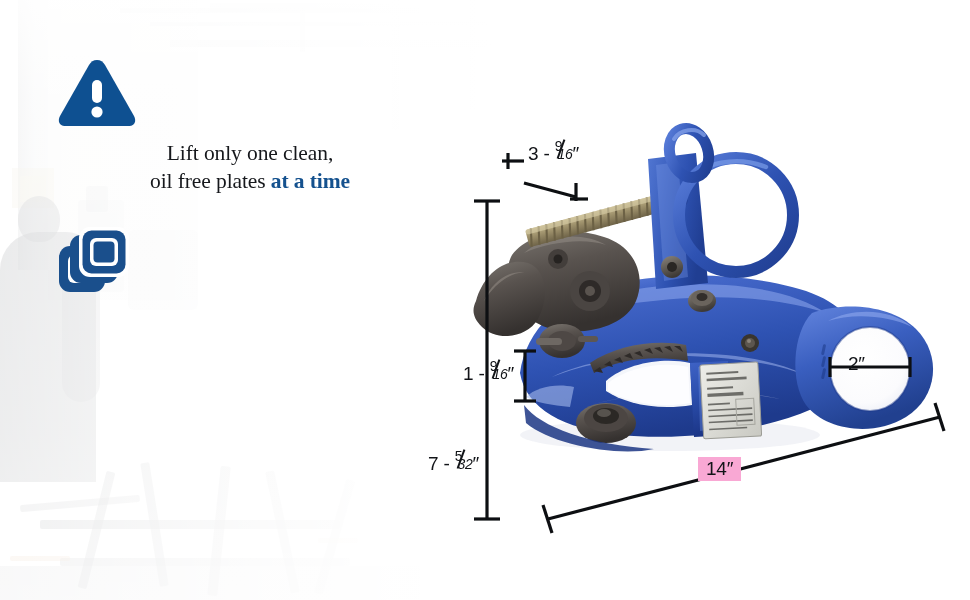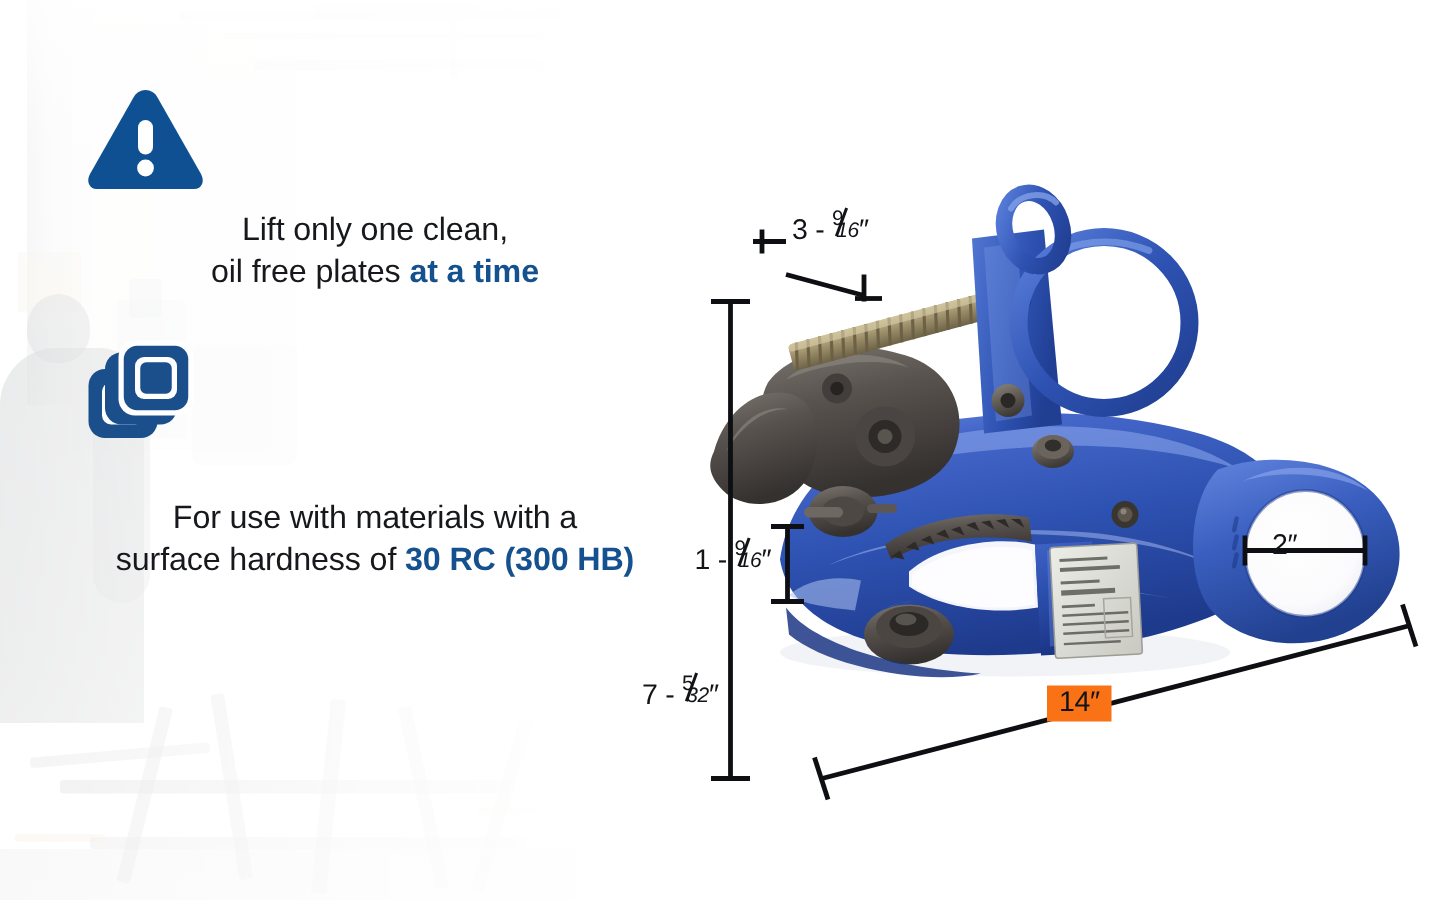--- a/index.html
+++ b/index.html
@@ -220,21 +220,21 @@
     <div class="bgp rack-glow" style="left:10px; top:556px; width:60px; height:5px;"></div>
     <div class="bgp rack-glow" style="left:318px; top:538px; width:40px; height:5px;"></div>
     <div class="bgp" style="left:0; top:566px; width:420px; height:34px; background:rgba(96,100,108,0.30);"></div>
 
     <div id="bg-haze-right"></div>
     <div id="bg-haze-vert"></div>
   </div>
 
   <div id="features">
 
-    <div class="feature" style="margin-bottom:26px;">
+    <div class="feature" style="margin-bottom:26px;font-family:Liberation Serif, serif;">
       <span class="feature-icon">
         <svg width="84" height="74" viewBox="0 0 84 74" aria-hidden="true">
           <path d="M42 4 C45.5 4 48.2 5.9 50 9 L79 60 C81.6 64.6 79.8 70 74.4 70 L9.6 70 C4.2 70 2.4 64.6 5 60 L34 9 C35.8 5.9 38.5 4 42 4 Z" fill="#0E5091"></path>
           <rect x="37" y="24" width="10" height="23" rx="5" fill="#ffffff"></rect>
           <circle cx="42" cy="56" r="5.6" fill="#ffffff"></circle>
         </svg>
       </span>
       <div class="feature-text">
         <span>Lift only one clean,</span><br>
         <span>oil free plates </span><span class="hl">at a time</span>
@@ -248,26 +248,20 @@
           <rect x="13" y="33" width="28" height="28" rx="6" fill="#ffffff"></rect>
           <rect x="15" y="13" width="48" height="48" rx="11" fill="#1A4F8C"></rect>
           <rect x="24" y="5" width="50" height="50" rx="11" fill="#ffffff"></rect>
           <rect x="27.5" y="8.5" width="43" height="43" rx="9" fill="#1A4F8C"></rect>
           <rect x="35" y="16" width="28" height="28" rx="6" fill="#ffffff"></rect>
           <rect x="38.5" y="19.5" width="21" height="21" rx="4" fill="#1A4F8C"></rect>
         </svg>
       </span>
     </div>
 
-    <div class="feature">
-      <div class="feature-text">
-        <span>For use with materials with a</span><br>
-        <span>surface hardness of </span><span class="hl">30 RC (300 HB)</span>
-      </div>
-    </div>
 
   </div>
 
 
   <div id="product-area">
 
     <svg width="530" height="450" viewBox="0 0 530 450">
       <defs>
         <linearGradient id="gBodyMain" x1="0" y1="0" x2="0.35" y2="1">
           <stop offset="0%" stop-color="#6A8CE6"></stop>
@@ -527,21 +521,21 @@
 
     <div class="dim-label" style="left:-15px; top:346px; background:#ffffff; padding:2px 3px;">
       <span>7 -</span>
       <span class="frac">
         <span class="num">5</span>
         <span class="bar"></span>
         <span class="den">32</span>
       </span><span>″</span>
     </div>
 
-    <div class="dim-label" style="left:258px; top:352px; background:#f97316; padding:1px 8px;">
+    <div class="dim-label" style="left:258px; top:352px; background:#f9a8d4; padding:1px 8px;">
       <span>14″</span>
     </div>
 
     <div class="dim-label" style="left:408px; top:248px;">
       <span>2″</span>
     </div>
 
   </div>
 
 </div>

